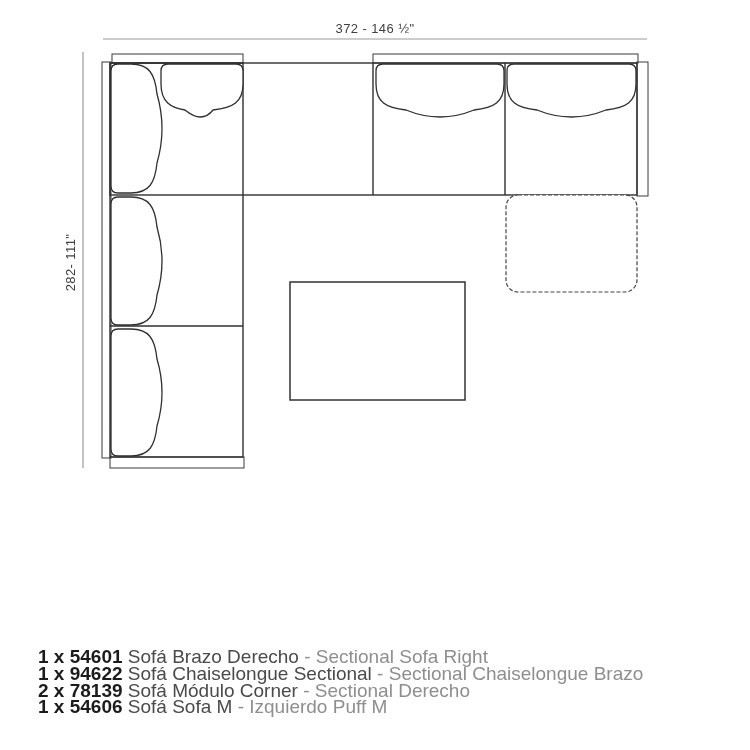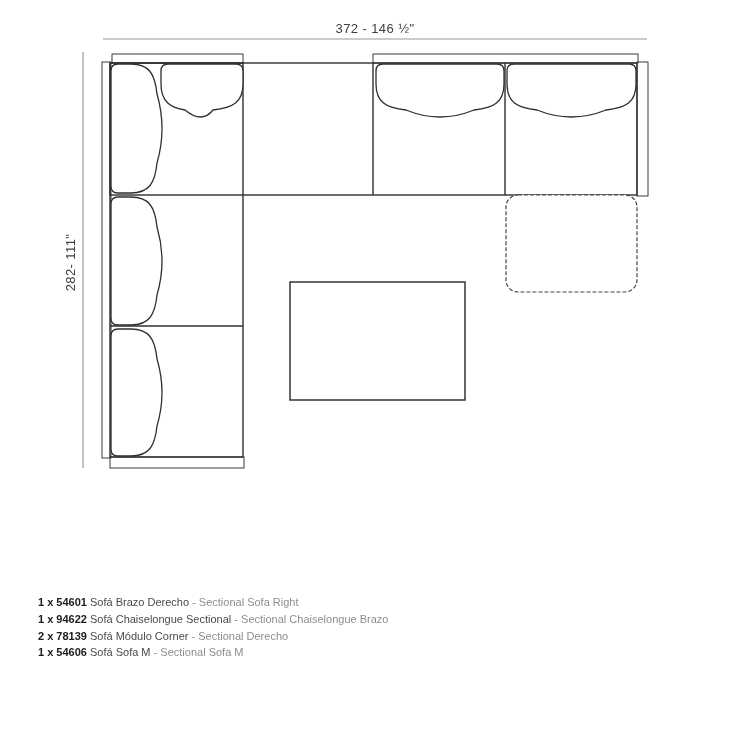--- a/index.html
+++ b/index.html
@@ -12,21 +12,21 @@
     position:absolute;color:#3f3f3f;font-size:13px;letter-spacing:.4px;white-space:nowrap;
   }
   #dim-width-label{left:0;top:21px;width:750px;text-align:center;}
   
   #dim-width-label span{position:relative;left:0px;}
   #dim-height-label{
     left:-37px;top:255px;width:214px;text-align:center;
     transform:rotate(-90deg);transform-origin:center center;
   }
   #parts-list{
-    position:absolute;left:38px;top:594px;font-size:11px;line-height:16.8px;
+    position:absolute;left:38px;top:649px;font-size:19px;line-height:16.8px;
     color:#4a4a4a;white-space:nowrap;
   }
   .part-row .qty-sku{font-weight:700;color:#1c1c1c;}
   .part-row .name-es{color:#4a4a4a;}
   .part-row .name-en{color:#8e8e8e;}
 </style>
 </head>
 <body>
 
 <div id="page">
@@ -92,18 +92,18 @@
 
       <div class="part-row">
         <span class="qty-sku">2 x 78139</span>
         <span class="name-es"> Sofá Módulo Corner</span>
         <span class="name-en"> - Sectional Derecho</span>
       </div>
 
       <div class="part-row">
         <span class="qty-sku">1 x 54606</span>
         <span class="name-es"> Sofá Sofa M</span>
-        <span class="name-en"> - Sectional Sofa M</span>
+        <span class="name-en"> - Izquierdo Puff M</span>
       </div>
 
     </div>
 
 </div>
 
 </body></html>

